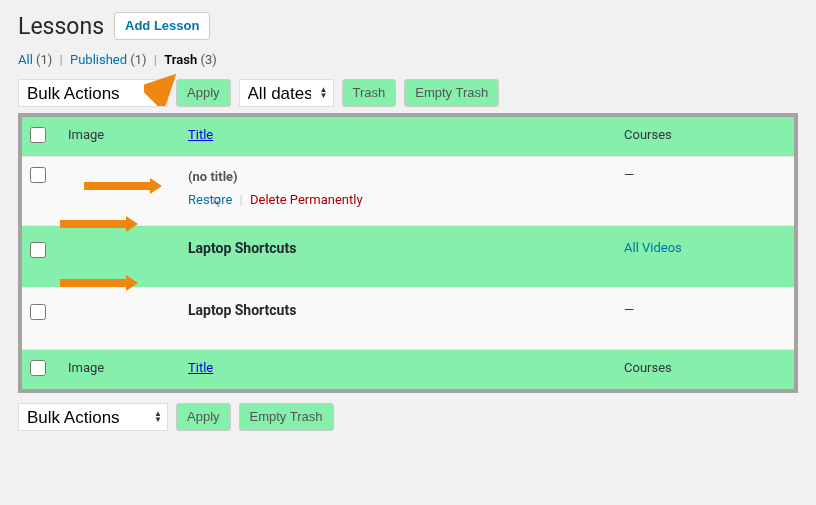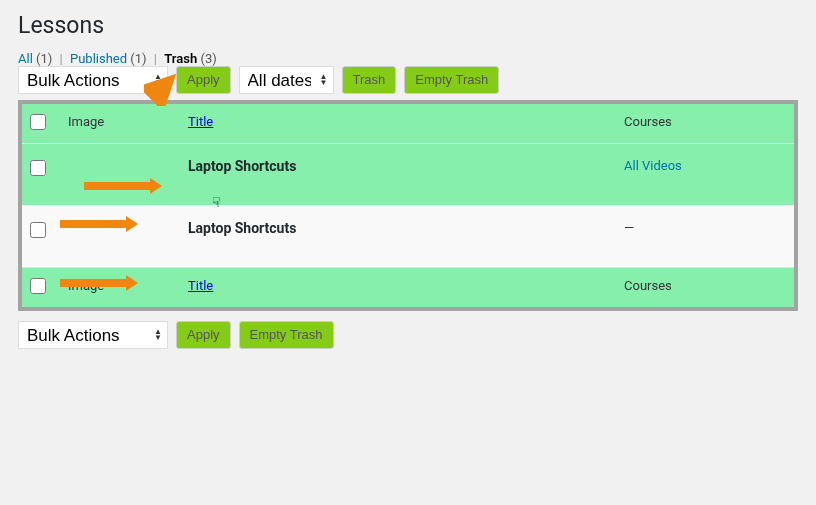--- a/index.html
+++ b/index.html
@@ -23,34 +23,35 @@
     font-size: 23px;
     font-weight: 400;
     margin: 0;
     color: #23282d;
   }
   .button {
     display: inline-block;
     padding: 4px 10px;
     border: 1px solid #ccc;
     border-radius: 3px;
-    background: #84cc16;
+    background: #86efac;
     color: #555;
     font-size: 13px;
     cursor: pointer;
     line-height: 18px;
   }
   .button-outline {
     background: #fff;
     color: #0073aa;
     border-color: #ccc;
     font-weight: 600;
   }
   .status-filters {
     font-size: 13px;
+    margin-bottom: 12px;
   }
   .status-filters a { color: #0073aa; text-decoration: none; }
   .status-filters .sep { color: #999; margin: 0 4px; }
   .status-filters .current { color: #000; font-weight: 600; }
   .count { color: #555; }
   .actions-row {
     display: flex;
     gap: 8px;
     margin-bottom: 6px;
     position: relative;
@@ -141,20 +142,21 @@
     color: #000;
     z-index: 60;
     pointer-events: none;
   }
 </style>
 </head>
 <body>
 
 <div class="heading-row">
   <h1>Lessons</h1>
+  <button class="button button-outline">Add Lesson</button>
 </div>
 
 <div class="status-filters">
   <a href="#">All</a>
   <span class="count">(1)</span>
   <span class="sep">|</span>
   <a href="#">Published</a>
   <span class="count">(1)</span>
   <span class="sep">|</span>
   <span class="current">Trash</span>
@@ -188,20 +190,33 @@
   </colgroup>
   <thead>
     <tr>
       <th><input type="checkbox" style=""></th>
       <th>Image</th>
       <th class="link"><a href="#">Title</a></th>
       <th>Courses</th>
     </tr>
   </thead>
   <tbody>
+    <tr class="alt">
+      <td><input type="checkbox" style=""></td>
+      <td></td>
+      <td style="padding-top:12px; padding-bottom:18px;">
+        <span class="row-title-dim">(no title)</span>
+        <div class="row-actions">
+          <a href="#" class="restore">Restore</a>
+          <span class="sep">|</span>
+          <a href="#" class="delete">Delete Permanently</a>
+        </div>
+      </td>
+      <td>—</td>
+    </tr>
     <tr>
       <td style="padding-top:16px; padding-bottom:26px;"><input type="checkbox" style=""></td>
       <td></td>
       <td style="padding-top:14px;"><span class="row-title">Laptop Shortcuts</span></td>
       <td style="padding-top:14px;margin-left:35px;"><a href="#" class="courses-link">All Videos</a></td>
     </tr>
     <tr class="alt">
       <td style="padding-top:16px; padding-bottom:26px;"><input type="checkbox" style=""></td>
       <td></td>
       <td style="padding-top:14px;"><span class="row-title">Laptop Shortcuts</span></td>

